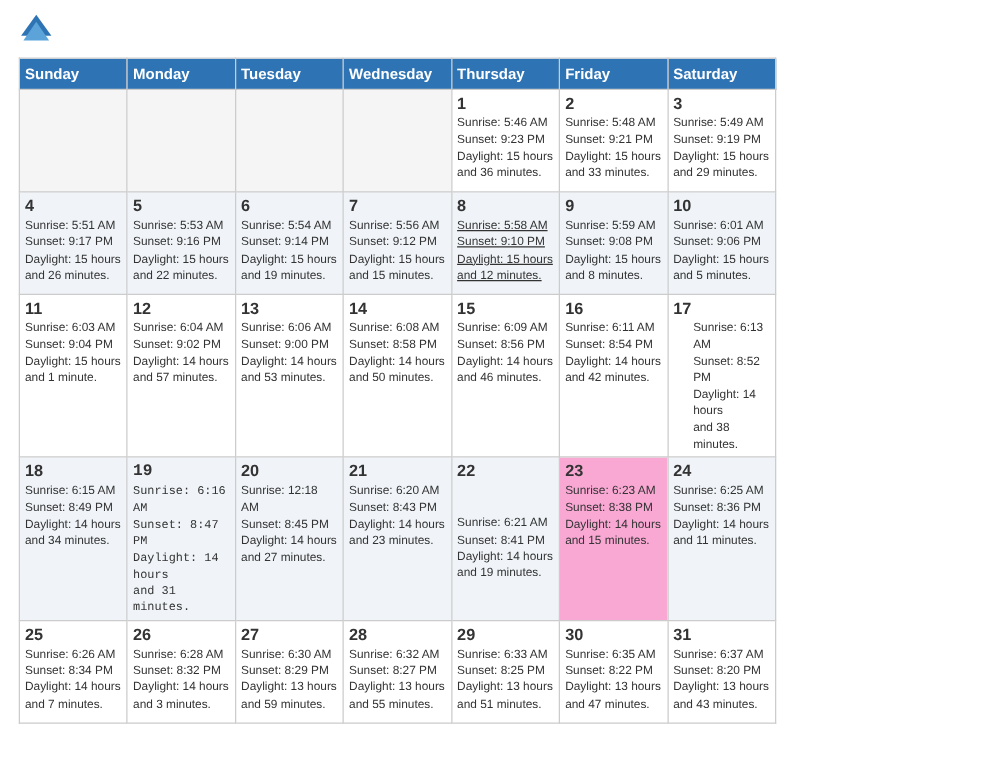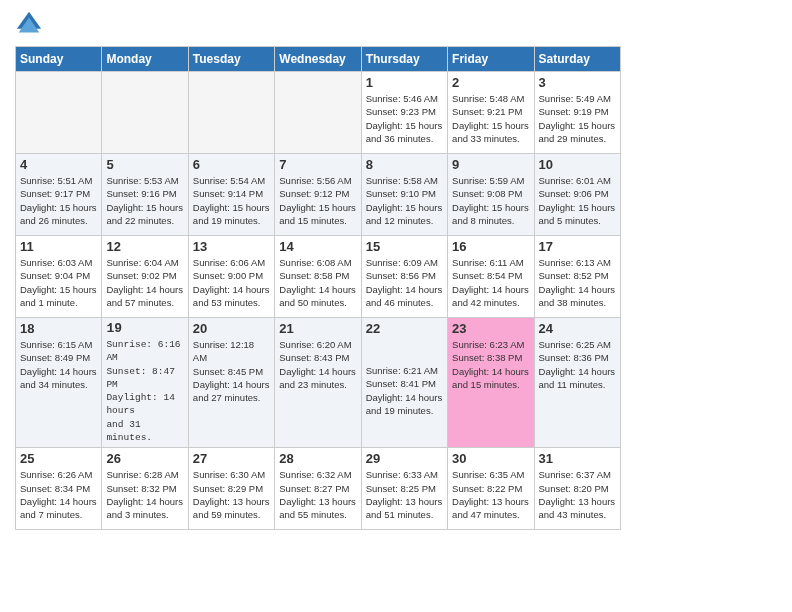--- a/index.html
+++ b/index.html
@@ -172,21 +172,21 @@
           </td>
           <td style="background: rgb(240, 244, 248);">
             <span class="day-num">7</span>
             <div class="day-info" style="white-space: pre-line;">Sunrise: 5:56 AM
 Sunset: 9:12 PM
 Daylight: 15 hours
 and 15 minutes.</div>
           </td>
           <td style="background: rgb(240, 244, 248);">
             <span class="day-num">8</span>
-            <div class="day-info" style="white-space: pre-line;">Sunrise: 5:58 AM
+            <div class="day-info" style="white-space: pre-line; text-decoration: underline;">Sunrise: 5:58 AM
 Sunset: 9:10 PM
 Daylight: 15 hours
 and 12 minutes.</div>
           </td>
           <td style="background: rgb(240, 244, 248);">
             <span class="day-num">9</span>
             <div class="day-info" style="white-space: pre-line;">Sunrise: 5:59 AM
 Sunset: 9:08 PM
 Daylight: 15 hours
 and 8 minutes.</div>
@@ -237,21 +237,21 @@
           </td>
           <td>
             <span class="day-num">16</span>
             <div class="day-info" style="white-space: pre-line;">Sunrise: 6:11 AM
 Sunset: 8:54 PM
 Daylight: 14 hours
 and 42 minutes.</div>
           </td>
           <td>
             <span class="day-num">17</span>
-            <div class="day-info" style="white-space: pre-line;">Sunrise: 6:13 AM
+            <div class="day-info" style="white-space: pre-line; margin-left: 16px;">Sunrise: 6:13 AM
 Sunset: 8:52 PM
 Daylight: 14 hours
 and 38 minutes.</div>
           </td>
         </tr>
         <tr>
           <td style="background: rgb(240, 244, 248);">
             <span class="day-num">18</span>
             <div class="day-info" style="white-space: pre-line;">Sunrise: 6:15 AM
 Sunset: 8:49 PM

